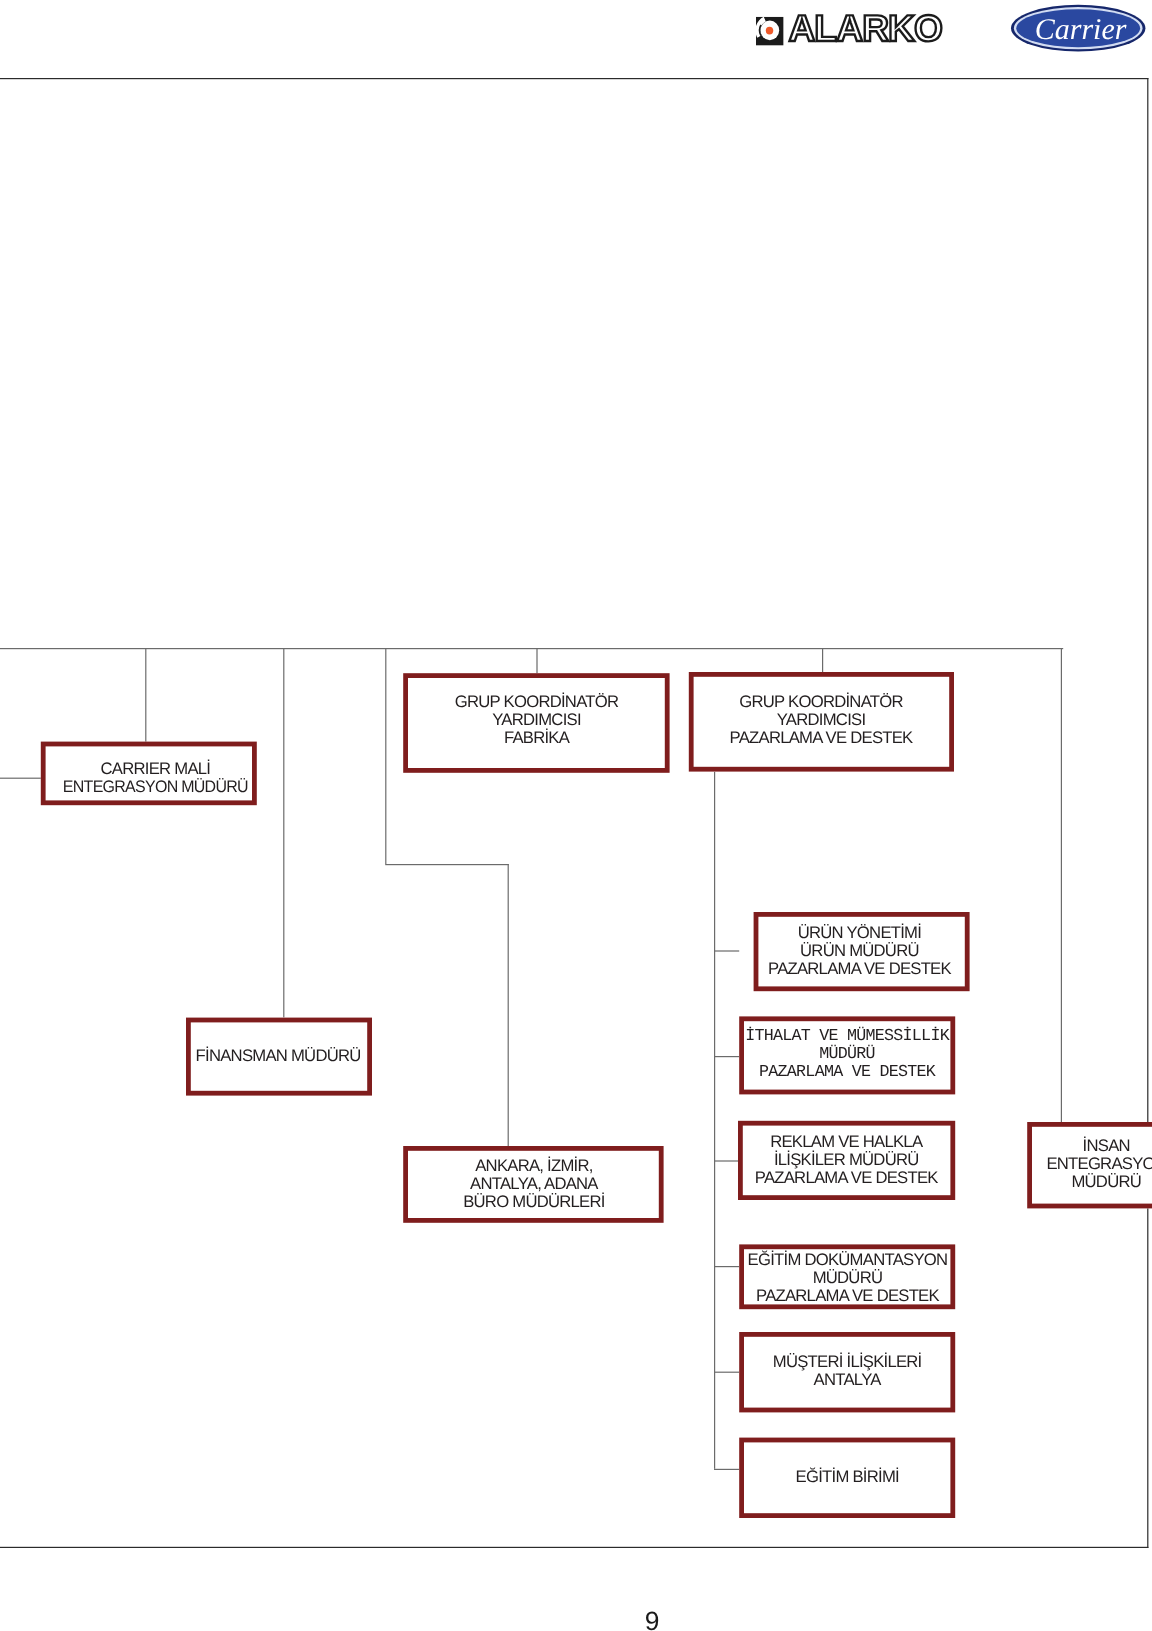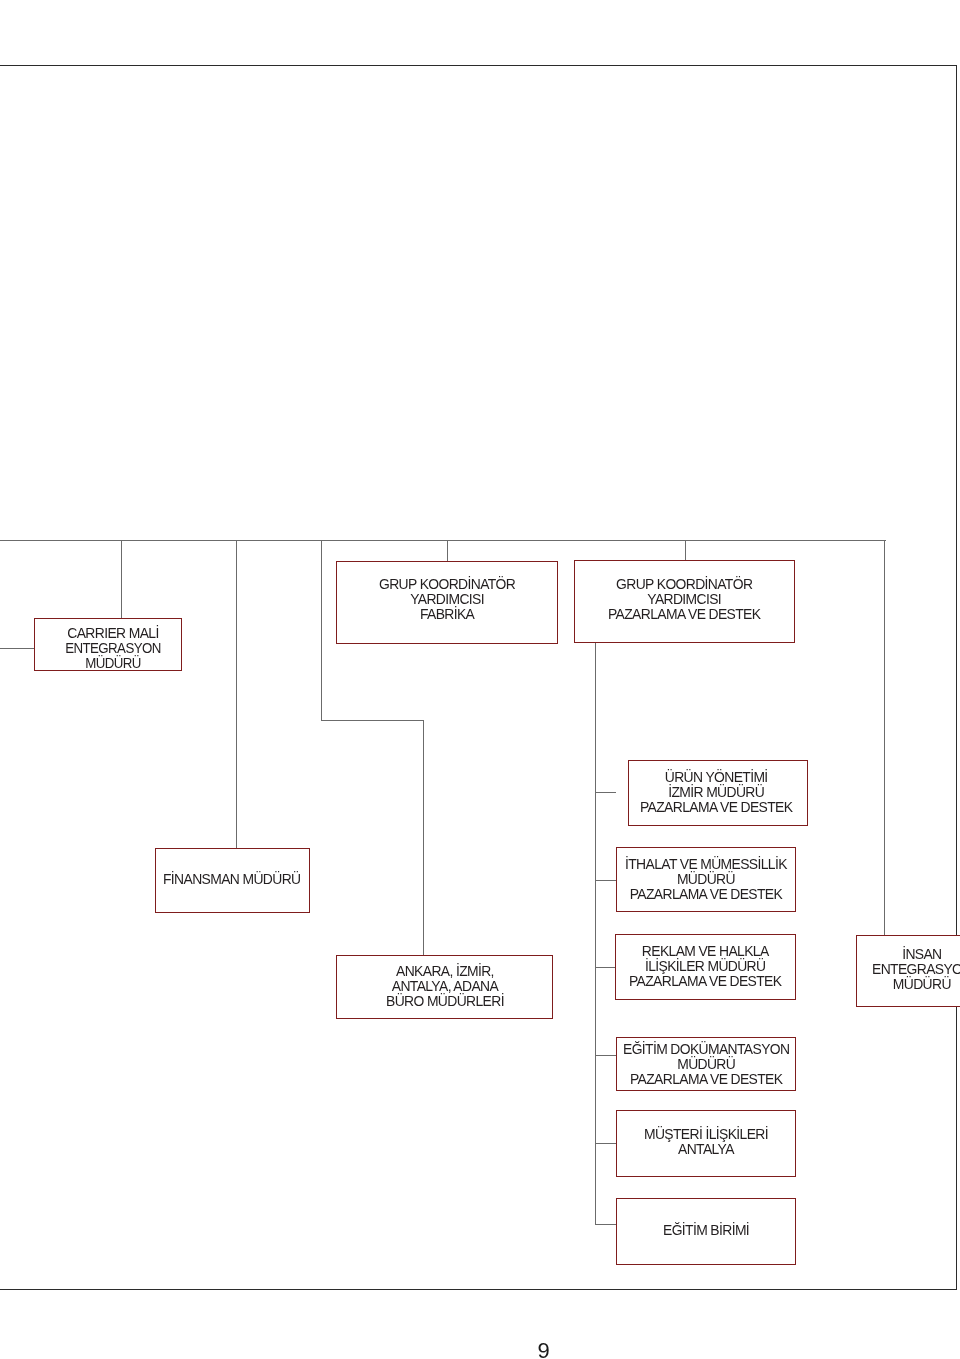--- a/index.html
+++ b/index.html
@@ -20,35 +20,55 @@
                line-height:31px;color:transparent;-webkit-text-stroke:2px #1b1b1b;
                letter-spacing:-0.75px;white-space:nowrap;will-change:transform;
                font-family:"Liberation Sans",sans-serif;}
   #carrier-logo{position:absolute;left:842px;top:2px;width:113px;height:43px;will-change:transform;}
 
   
   .hline{position:absolute;background:#6b6b6b;height:1px;}
   .vline{position:absolute;background:#6b6b6b;width:1px;}
 
   
-  .node{position:absolute;border:1px solid #7f1d1d;box-sizing:border-box;
+  .node{position:absolute;border:4px solid #7f1d1d;box-sizing:border-box;
         display:flex;align-items:center;justify-content:center;text-align:center;
         font-size:13.9px;line-height:15.15px;color:#231f20;background:#ffffff;
         letter-spacing:-0.62px;}
   .node span{display:block;}
   .node > div{will-change:transform;}
 
   #pagenum{position:absolute;left:0;top:1340px;width:1087px;text-align:center;
            font-size:22px;line-height:22px;color:#1a1a1a;will-change:transform;font-family:"Liberation Sans",sans-serif;}
 </style>
 </head>
 <body>
 
 <div class="page">
 
+  <div id="logo-bar">
+
+    <svg id="alarko-logo" viewBox="0 0 100 100" xmlns="http://www.w3.org/2000/svg" width="23" height="24" preserveAspectRatio="none">
+      <rect x="0" y="0" width="100" height="100" fill="#1b1b1b"></rect>
+      <path d="M 28.02 -0.13 A 52 52 0 0 0 4.97 73.00 L 20.56 64.00
+               A 34 34 0 0 1 35.63 16.19 Z" fill="#ffffff"></path>
+      <circle cx="50" cy="47" r="34" fill="#ffffff"></circle>
+      <path d="M 15.36 27.00 A 40 40 0 0 0 15.36 67.00 L 20.56 64.00
+               A 34 34 0 0 1 20.56 30.00 Z" fill="#1b1b1b"></path>
+      <circle cx="49" cy="48" r="13.5" fill="#ef5a2a"></circle>
+    </svg>
+    <div id="alarko-word">ALARKO</div>
+
+    <svg id="carrier-logo" viewBox="0 0 113 43" xmlns="http://www.w3.org/2000/svg" width="113" height="43">
+      <ellipse cx="56.5" cy="21.5" rx="56" ry="19.5" fill="#16276b"></ellipse>
+      <ellipse cx="56.5" cy="21.5" rx="53.6" ry="17.6" fill="#d2dcf2"></ellipse>
+      <ellipse cx="56.5" cy="21.5" rx="51.6" ry="15.8" fill="#2a48a0"></ellipse>
+      <text x="58.5" y="30.5" text-anchor="middle" fill="#ffffff" font-family="Liberation Serif, serif" font-style="italic" font-size="25">Carrier</text>
+    </svg>
+  </div>
 
   <div id="page-frame"></div>
 
   <div id="connectors">
       <div class="hline" style="left: 0px; top: 540px; width: 886px;"></div>
       <div class="vline" style="left: 121px; top: 540px; height: 79px;"></div>
       <div class="vline" style="left: 236px; top: 540px; height: 308px;"></div>
       <div class="vline" style="left: 321px; top: 540px; height: 180px;"></div>
       <div class="hline" style="left: 321px; top: 720px; width: 103px;"></div>
       <div class="vline" style="left: 423px; top: 720px; height: 236px;"></div>
@@ -59,50 +79,50 @@
       <div class="vline" style="left: 595px; top: 643px; height: 581px;"></div>
       <div class="hline" style="left: 595px; top: 792px; width: 21px;"></div>
       <div class="hline" style="left: 595px; top: 880px; width: 21px;"></div>
       <div class="hline" style="left: 595px; top: 967px; width: 21px;"></div>
       <div class="hline" style="left: 595px; top: 1055px; width: 21px;"></div>
       <div class="hline" style="left: 595px; top: 1143px; width: 21px;"></div>
       <div class="hline" style="left: 595px; top: 1224px; width: 21px;"></div>
     </div>
 
   <div id="nodes">
-      <div class="node" style="left: 34px; top: 618px; width: 148px; height: 53px;">
+      <div class="node" style="left: 34px; top: 618px; width: 180px; height: 53px;">
         <div style="transform: translate(5px, 4px);"><span>CARRIER MALİ</span><span style="display: inline-block; transform: scaleX(0.958);">ENTEGRASYON MÜDÜRÜ</span></div>
       </div>
       <div class="node" style="left: 336px; top: 561px; width: 222px; height: 83px;">
         <div style="transform: translate(0px, -3px);">
           <span>GRUP KOORDİNATÖR</span>
           <span>YARDIMCISI</span>
           <span>FABRİKA</span>
         </div>
       </div>
       <div class="node" style="left: 574px; top: 560px; width: 221px; height: 83px;">
         <div style="transform: translate(0px, -2px);">
           <span>GRUP KOORDİNATÖR</span>
           <span>YARDIMCISI</span>
           <span>PAZARLAMA VE DESTEK</span>
         </div>
       </div>
       <div class="node" style="left: 616px; top: 760px; width: 180px; height: 66px; margin-left: 12px;">
         <div style="transform: translate(-2px, 0px);">
           <span>ÜRÜN YÖNETİMİ</span>
-          <span>İZMİR MÜDÜRÜ</span>
+          <span>ÜRÜN MÜDÜRÜ</span>
           <span>PAZARLAMA VE DESTEK</span>
         </div>
       </div>
       <div class="node" style="left: 155px; top: 848px; width: 155px; height: 65px; text-align: right;">
         <div style="transform: translate(-1px, -1px);">
           <span>FİNANSMAN MÜDÜRÜ</span>
         </div>
       </div>
-      <div class="node" style="left: 616px; top: 847px; width: 180px; height: 65px;">
+      <div class="node" style="left: 616px; top: 847px; width: 180px; height: 65px; font-family: Liberation Mono, monospace;">
         <div>
           <span>İTHALAT VE MÜMESSİLLİK</span>
           <span>MÜDÜRÜ</span>
           <span>PAZARLAMA VE DESTEK</span>
         </div>
       </div>
       <div class="node" style="left: 336px; top: 955px; width: 217px; height: 64px;">
         <div>
           <span>ANKARA, İZMİR,</span>
           <span>ANTALYA, ADANA</span>

